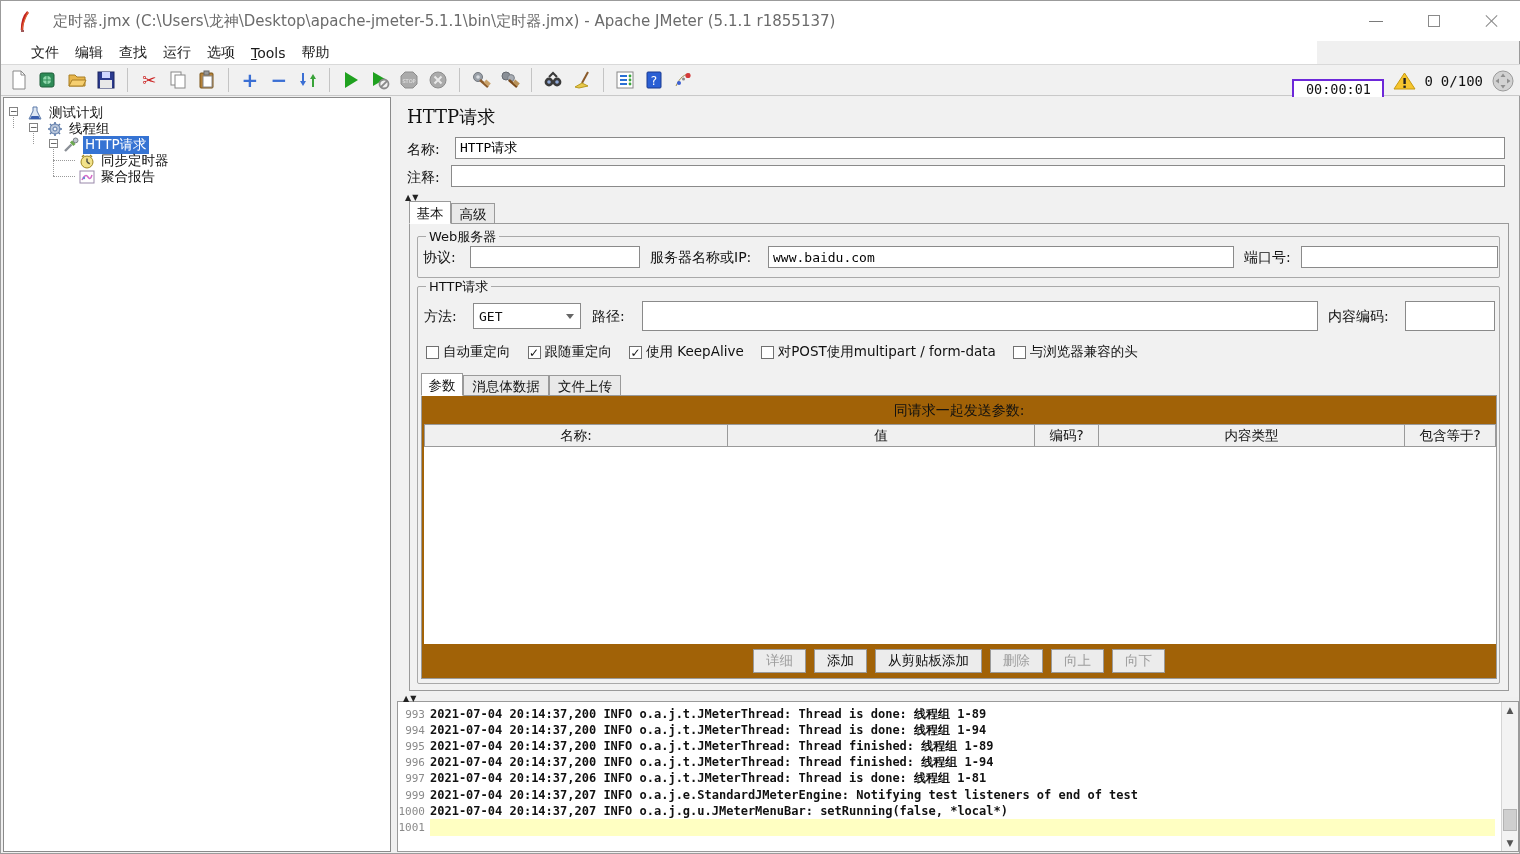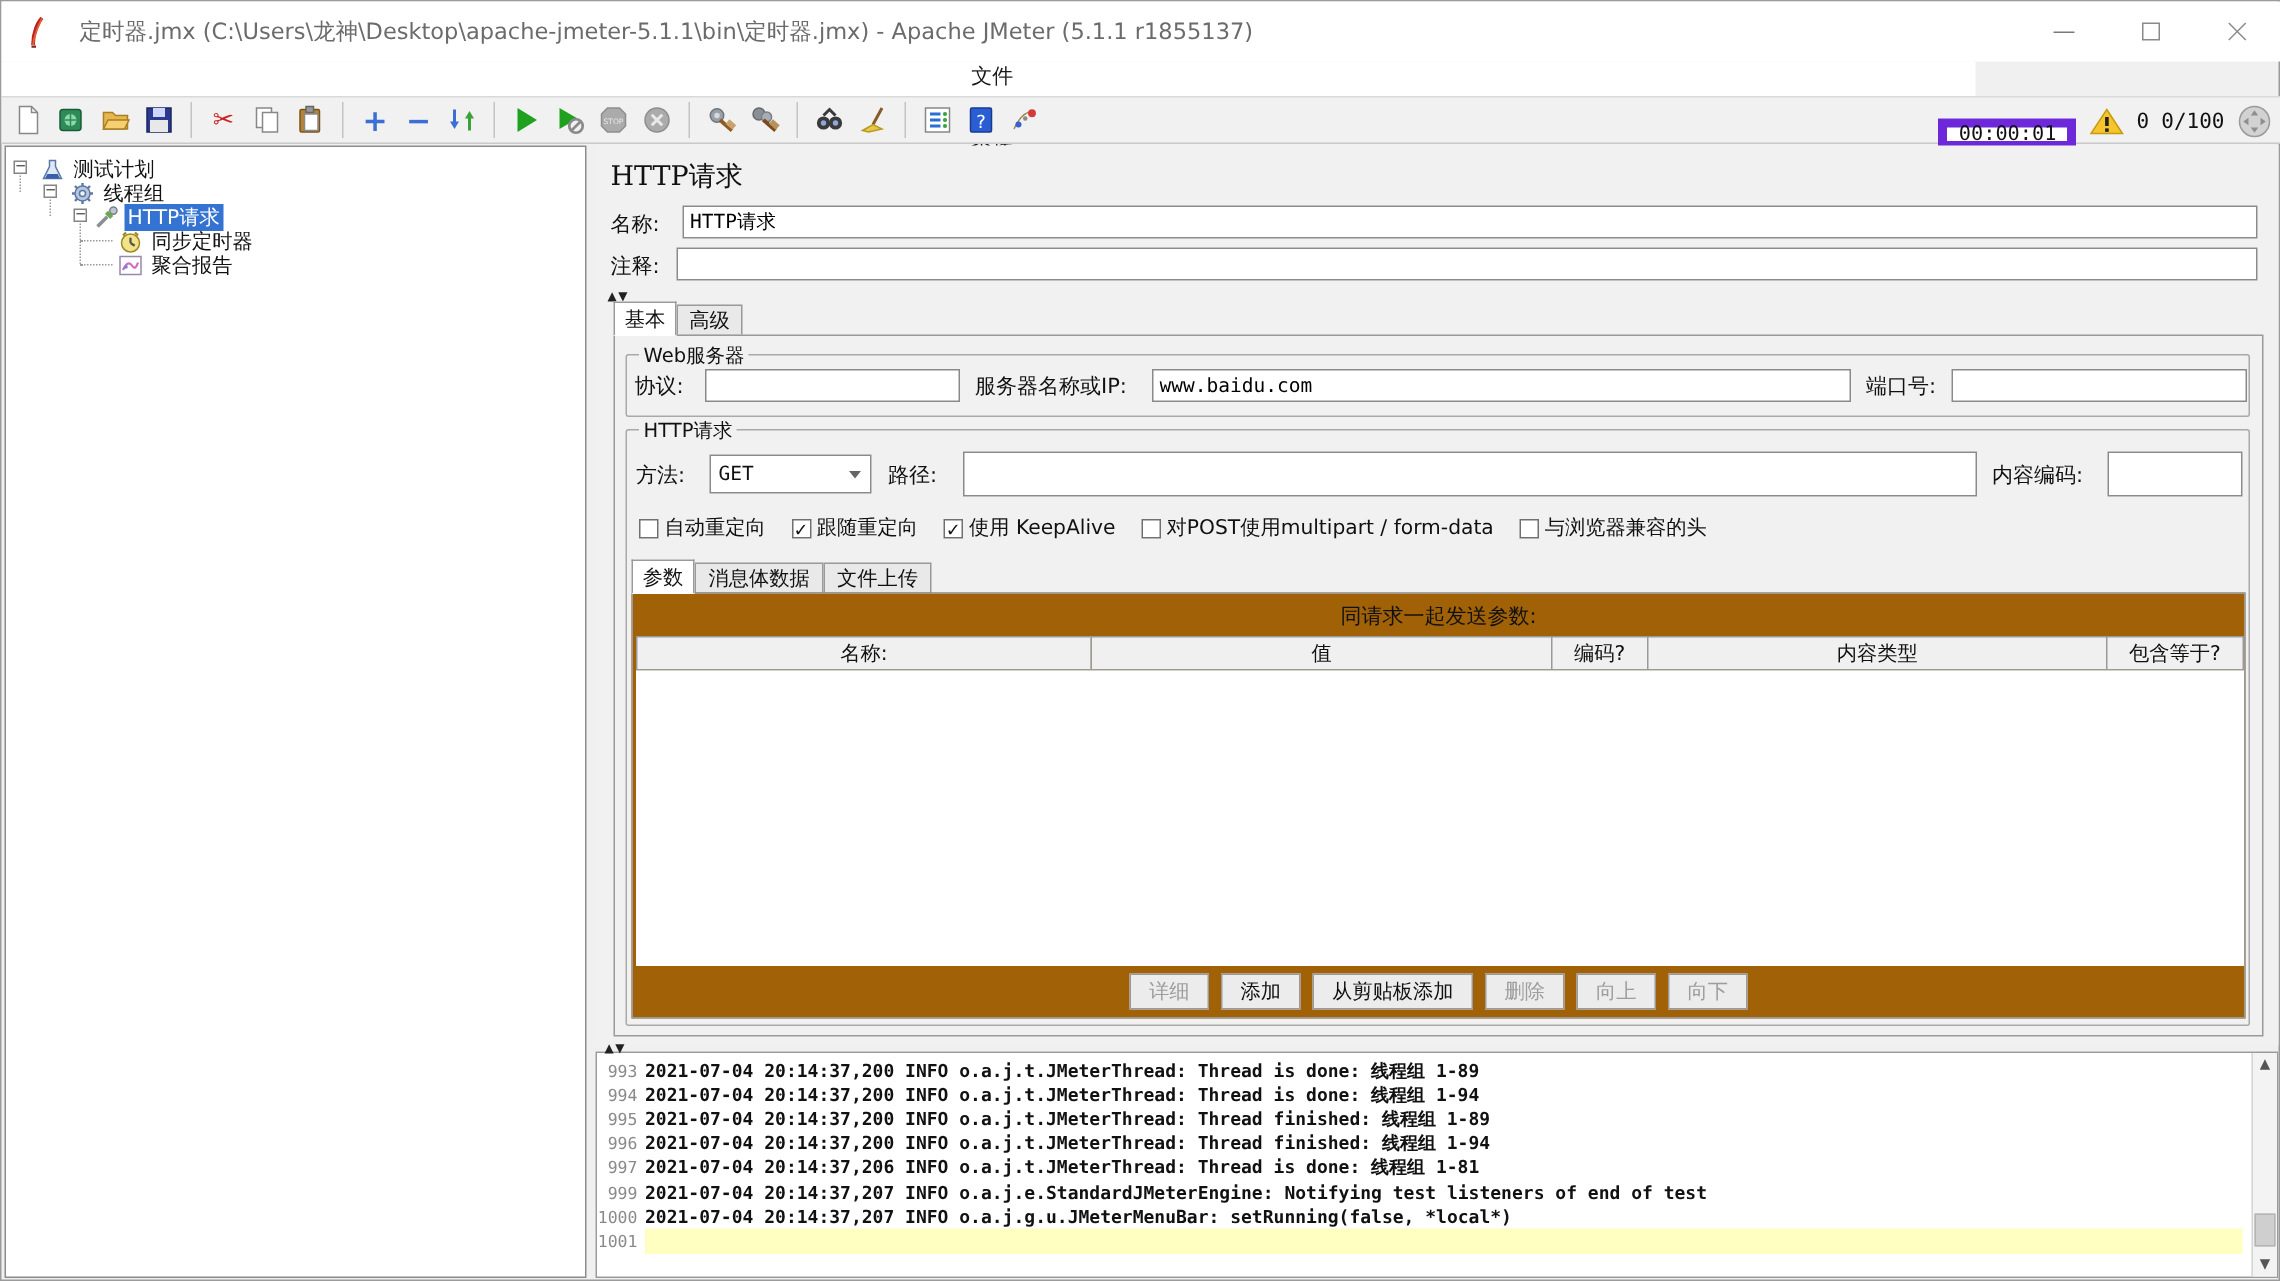--- a/index.html
+++ b/index.html
@@ -12,31 +12,31 @@
   .app-title { color:#6b6b6b; font-size:15px; margin-left:18px; white-space:nowrap; }
   .win-controls { position:absolute; right:0; top:0; height:40px; display:flex; }
   .win-btn { width:58px; height:40px; display:flex; align-items:center; justify-content:center; color:#7a7a7a; }
   .glyph-min { width:14px; height:0; border-top:1px solid #7a7a7a; }
   .glyph-max { width:12px; height:12px; border:1px solid #8a8a8a; }
   .glyph-close { position:relative; width:14px; height:14px; }
   .glyph-close::before,.glyph-close::after { content:""; position:absolute; left:6px; top:-1px; width:1px; height:16px; background:#8a8a8a; }
   .glyph-close::before { transform:rotate(45deg); } .glyph-close::after { transform:rotate(-45deg); }
 
   
-  .menubar { position:absolute; left:0; top:40px; width:1316px; height:23px; background:#fff; display:flex; align-items:center; padding-left:5px; gap:4px;flex-direction:column; }
+  .menubar { position:absolute; left:0; top:40px; width:1316px; height:23px; background:#fff; display:flex; align-items:center; padding-left:24px; gap:4px; }
   .menu-item { padding:1px 6px; font-size:14px; color:#1a1a1a; display:inline-block; }
   .menu-item.tools::first-letter { text-decoration:underline; }
 
   
   .toolbar { position:absolute; left:0; top:63px; width:1520px; height:32px; background:#f1f1f1; border-top:1px solid #d9d9d9; border-bottom:1px solid #c9c9c9; display:flex; align-items:center; padding-left:6px; gap:5px; }
   .tb-icon { width:24px; height:24px; display:flex; align-items:center; justify-content:center; }
   .tb-sep { width:1px; height:24px; background:#c4c4c4; margin:0 4px; }
   .pm { font-size:20px; font-weight:bold; color:#3b6fd4; line-height:20px; }
   .tb-right { position:absolute; right:6px; top:0; height:32px; display:flex; align-items:center; gap:8px; }
-  .timer-box { width:92px; height:21px; background:#fff; border:6px solid #6d28d9; font-family:"DejaVu Sans Mono",monospace; font-size:13.5px; display:flex; align-items:center; justify-content:center;margin-top:16px; }
+  .timer-box { width:92px; height:21px; background:#fff; border:2px solid #6d28d9; font-family:"DejaVu Sans Mono",monospace; font-size:13.5px; display:flex; align-items:center; justify-content:center;margin-top:16px; }
   .count-txt { font-family:"DejaVu Sans Mono",monospace; font-size:14px; }
 
   
   .tree-panel { position:absolute; left:2px; top:96px; width:388px; height:755px; background:#fff; border:1px solid #8a8a8a; }
   .tree-row { position:absolute; height:17px; display:flex; align-items:center; font-size:13.5px; white-space:nowrap; }
   .tree-handle { position:absolute; width:9px; height:9px; background:#fff; border:1px solid #848484; font-size:9px; line-height:7px; text-align:center; color:#333; }
   .tree-label { padding:0 2px; }
   .tree-label.selected { background:#3573d3; color:#fff; }
   .tree-ic { width:17px; height:16px; margin-right:4px; display:inline-flex; align-items:center; justify-content:center; }
   .dotline-v { position:absolute; border-left:1px dotted #9a9a9a; }

